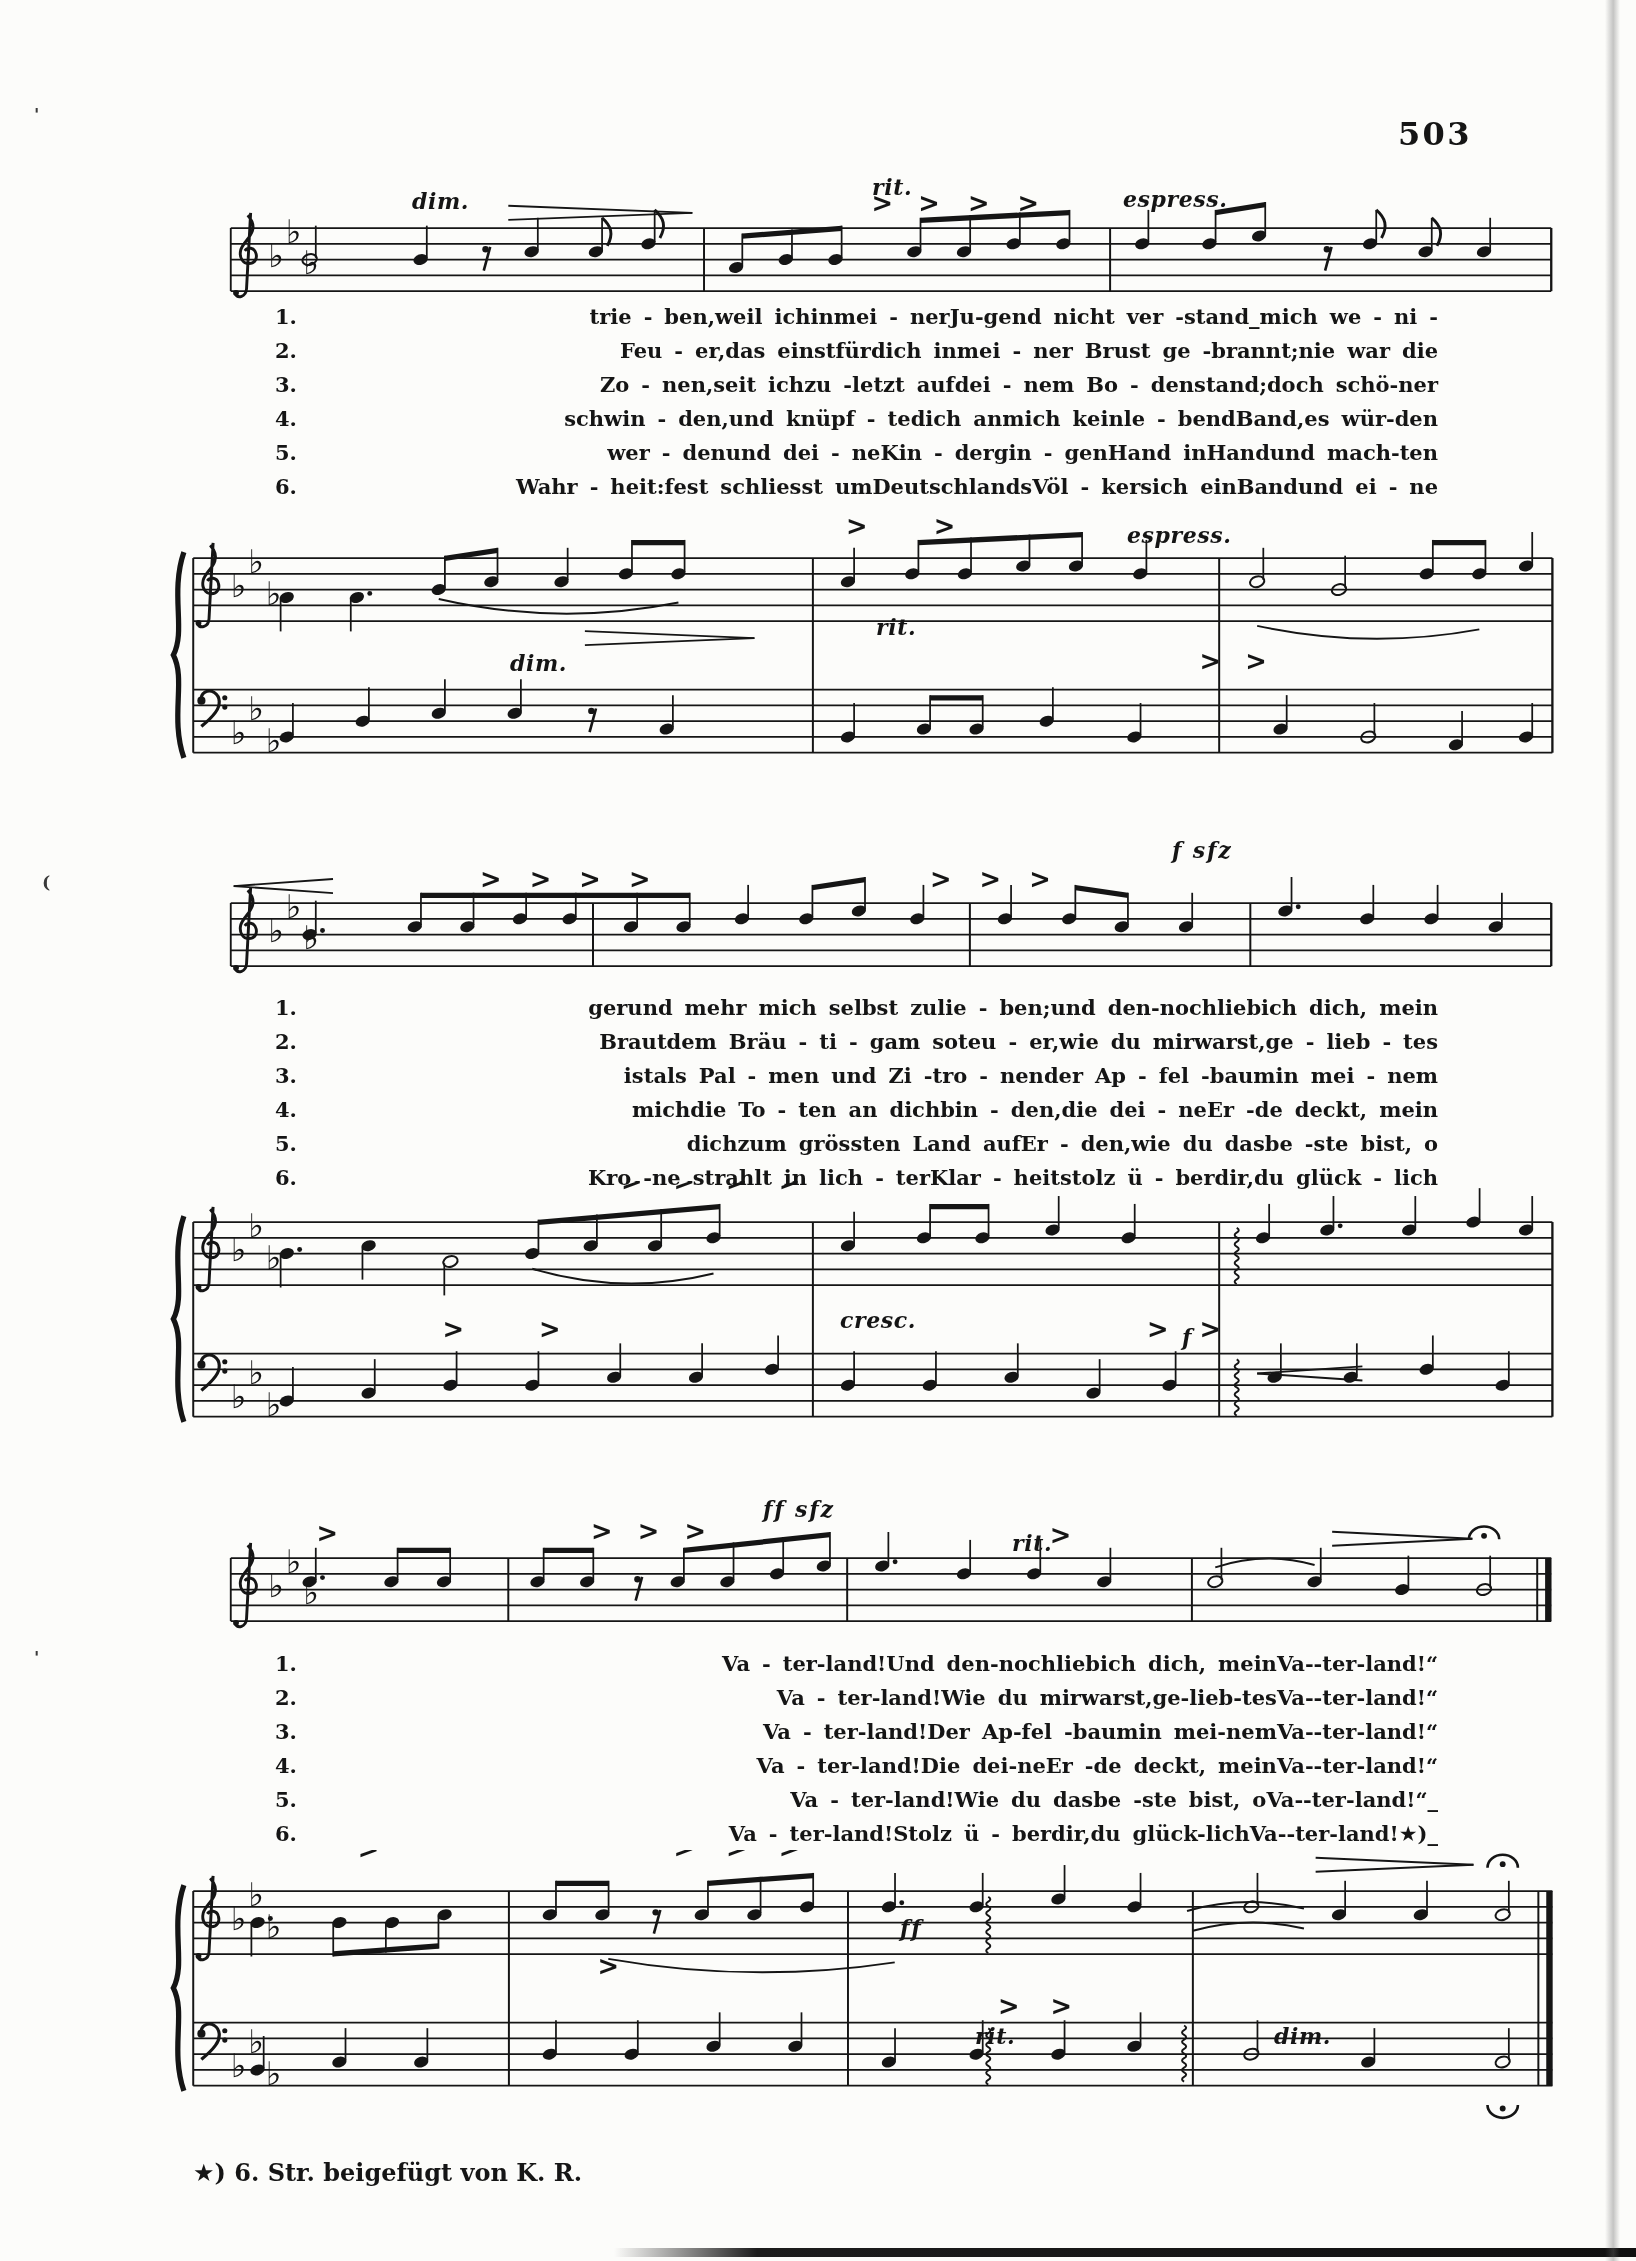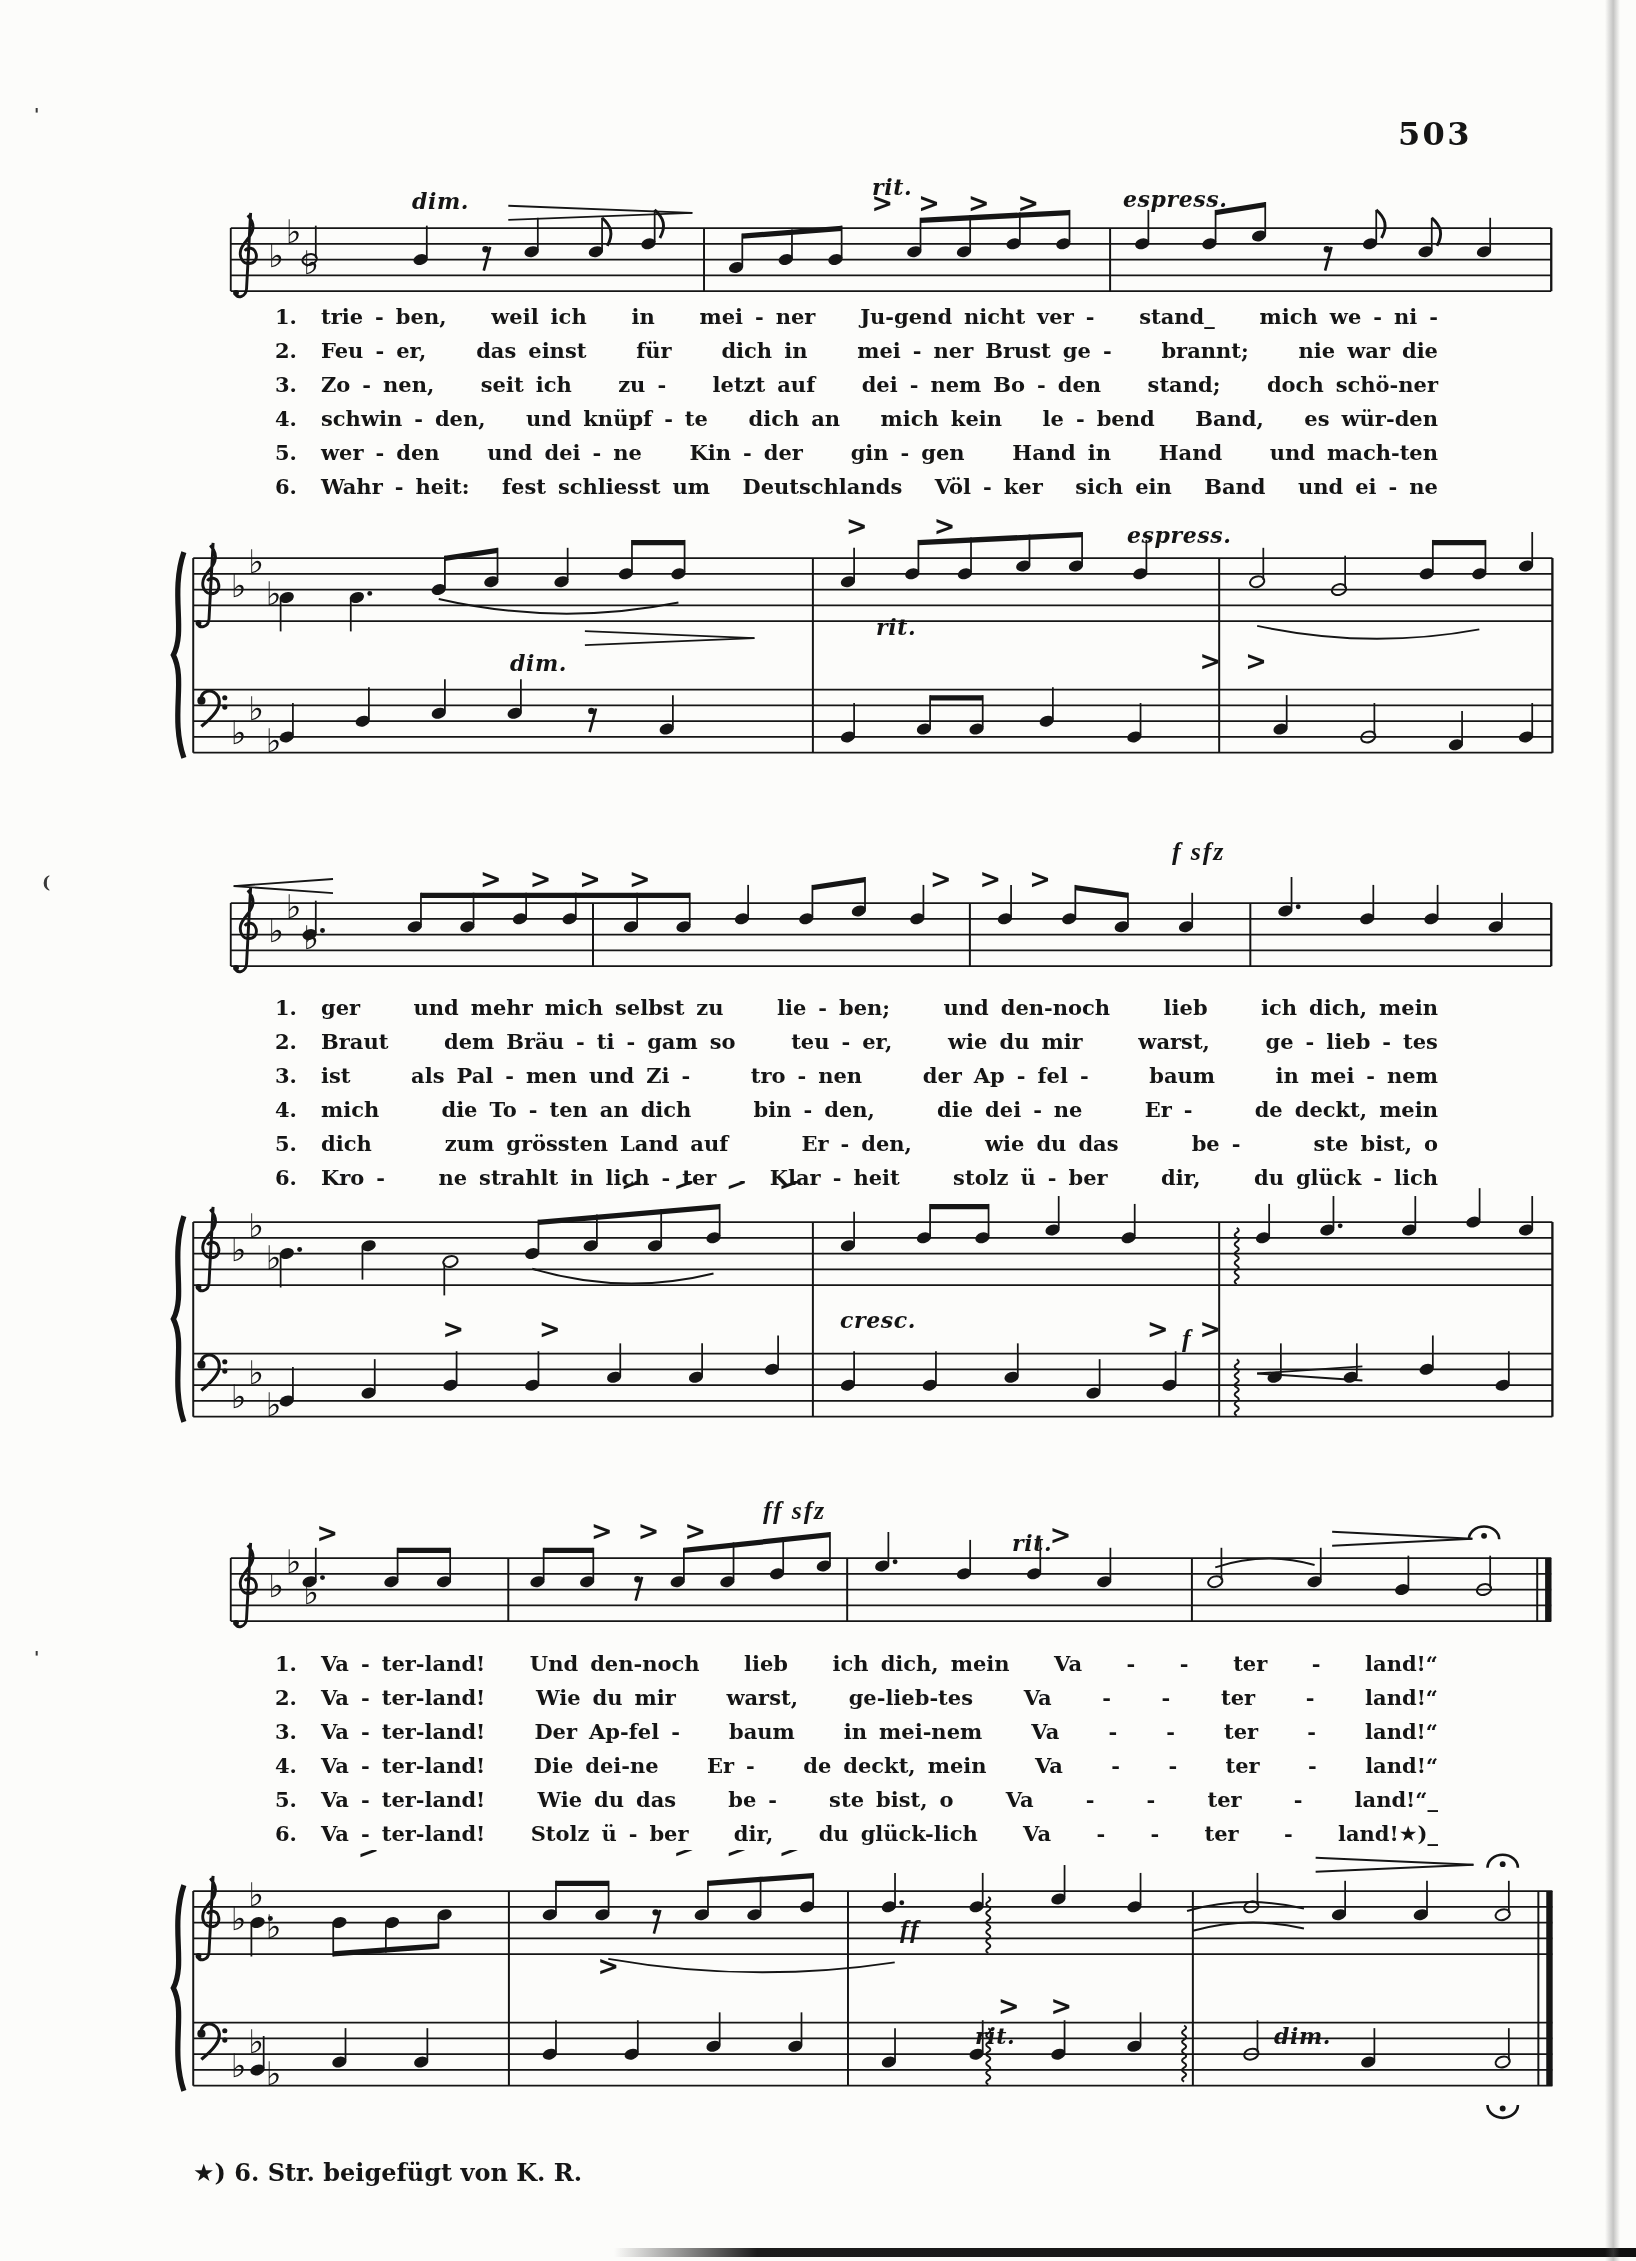--- a/index.html
+++ b/index.html
@@ -3,25 +3,25 @@
 <meta charset="utf-8">
 <style>
   html,body{margin:0;padding:0;background:#6e6e6e;}
   .page{position:relative;width:1636px;height:2261px;background:#fcfcfa;overflow:hidden;
         font-family:"DejaVu Serif","DejaVu Sans",serif;color:#151515;}
   .page-number{position:absolute;left:1398px;top:115px;font-size:32px;font-weight:700;letter-spacing:2.3px;}
   .music{position:absolute;}
   .music text{font-family:"DejaVu Sans",sans-serif;fill:#151515;}
   .dyn{position:absolute;font-family:"DejaVu Serif",serif;font-style:italic;font-weight:700;
        font-size:22px;color:#151515;letter-spacing:0.6px;white-space:nowrap;}
-  .dyn.big{font-size:26px;letter-spacing:1.8px;font-family:Liberation Serif, serif;}
+  .dyn.big{font-size:22px;letter-spacing:1.8px;}
   .verses{position:absolute;width:1163px;}
   .vrow{position:absolute;left:0;width:100%;display:flex;align-items:baseline;}
   .vnum{flex:0 0 46px;font-weight:700;font-size:21px;}
-  .vcells{flex:1 1 auto;display:flex;justify-content:space-between;}
+  .vcells{flex:1 1 auto;display:flex;justify-content:flex-end;margin-left:9px;}
   .vcells span{font-weight:700;font-size:21px;white-space:pre;word-spacing:4.7px;}
   .footnote{position:absolute;left:193px;top:2158px;font-weight:700;font-size:24px;
             font-family:"DejaVu Serif","DejaVu Sans",serif;}
   .bottom-strip{position:absolute;left:614px;top:2248px;width:1023px;height:8.8px;
             background:linear-gradient(to right, rgba(25,25,25,0), #1c1c1c 14%, #101010);}
   .edge-streak{position:absolute;left:1605px;top:0;width:15px;height:2261px;
             background:linear-gradient(to right, rgba(115,115,115,0), rgba(105,105,105,.38) 55%, rgba(115,115,115,0));}
   .speck{position:absolute;font-size:17.5px;color:#3a3a3a;font-weight:700;}
 </style>
 </head>

